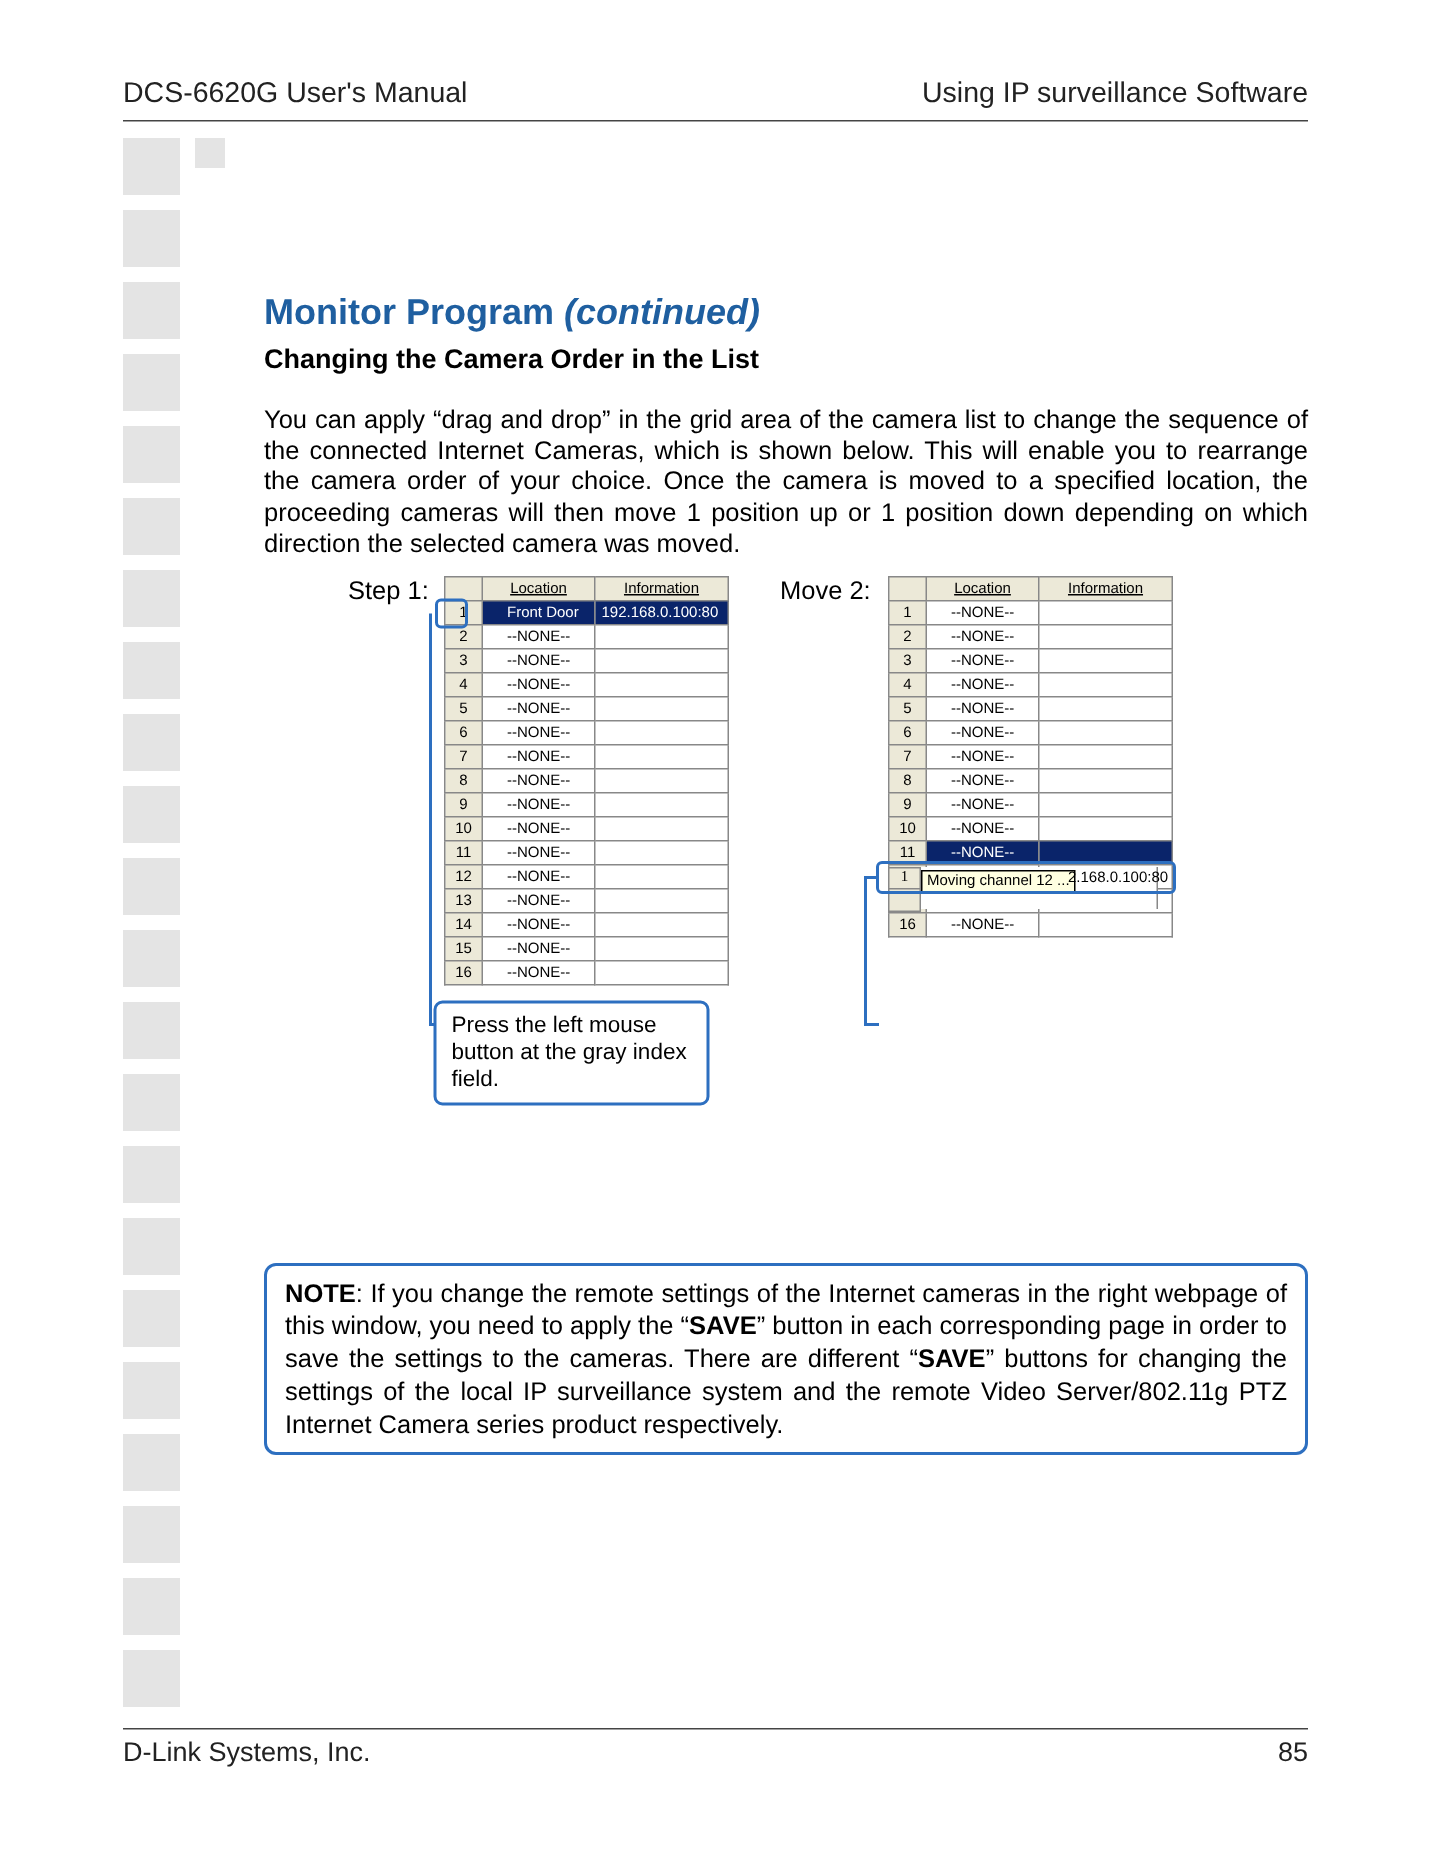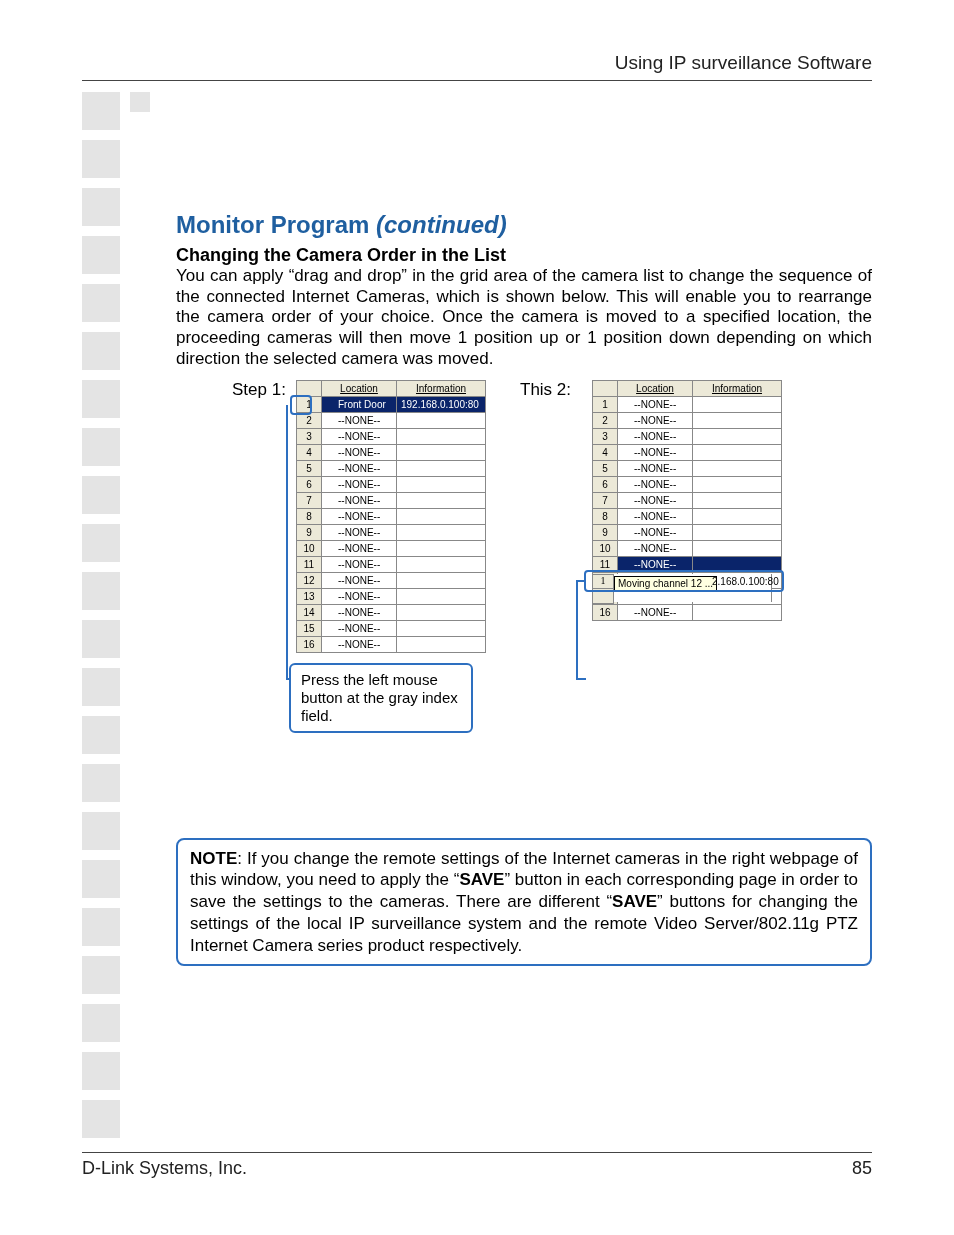--- a/index.html
+++ b/index.html
@@ -57,29 +57,29 @@
     left: 176px;
     right: 82px;
     top: 195px;
   }
   .title {
     font-family: "Arial Narrow", Arial, sans-serif;
     font-stretch: condensed;
     font-size: 24px;
     color: #1f5fa0;
     font-weight: bold;
-    margin: 16px 0 6px 0;
+    margin: 0 0 6px 0;
   }
   .title .it { font-style: italic; }
   .subtitle {
     font-family: "Arial Narrow", Arial, sans-serif;
     font-stretch: condensed;
     font-weight: bold;
     font-size: 18px;
-    margin: 6px 0 0 0;
+    margin: 6px 0 20px 0;
   }
   .para {
     font-size: 17px;
     line-height: 1.22;
     text-align: justify;
     margin: 0 0 10px 0;
   }
   .steps {
     position: relative;
     height: 430px;
@@ -155,20 +155,21 @@
     line-height: 1.28;
     text-align: justify;
   }
   .note-box b { font-weight: bold; }
 </style>
 </head>
 <body>
 
 <div class="page">
 
+  <div class="hdr-left">DCS-6620G User's Manual</div>
   <div class="hdr-right">Using IP surveillance Software</div>
   <div class="hdr-rule"></div>
 
   <div class="deco">
     <div class="sqB" style="left:0;top:0"></div>
       <div class="sqS" style="left:48px;top:0"></div>
     <div class="sqB" style="left:0;top:48px"></div>
     <div class="sqB" style="left:0;top:96px"></div>
     <div class="sqB" style="left:0;top:144px"></div>
     <div class="sqB" style="left:0;top:192px"></div>
@@ -290,21 +291,21 @@
               <td class="loc">--NONE--</td>
               <td class="info"></td>
             </tr>
           </tbody>
       </table>
       <div class="hl" style="left:114px; top:15px; width:22px; height:20px;"></div>
       <div class="lead" style="left:110px; top:25px; width:2px; height:275px;"></div>
       <div class="lead" style="left:110px; top:298px; width:20px; height:2px;"></div>
       <div class="callout" style="left:113px; top:283px; width:184px;">Press the left mouse button at the gray index field.</div>
 
-      <div class="stepLabel" style="left:344px; top:0;">This 2:</div>
+      <div class="stepLabel" style="left:344px; top:0;">Move 2:</div>
       <table class="tbl" id="tbl2" style="left:416px; top:0;">
         <thead>
             <tr>
           <th></th>
           <th>Location</th>
           <th>Information</th>
         </tr>
           </thead>
         <tbody>
             <tr>

